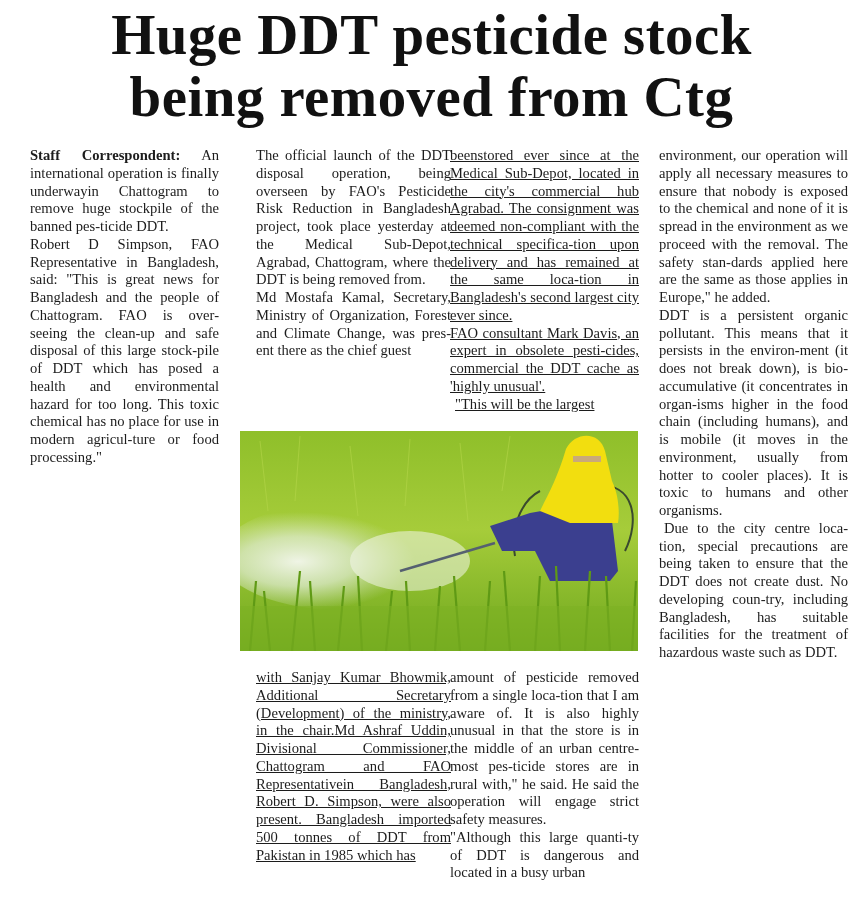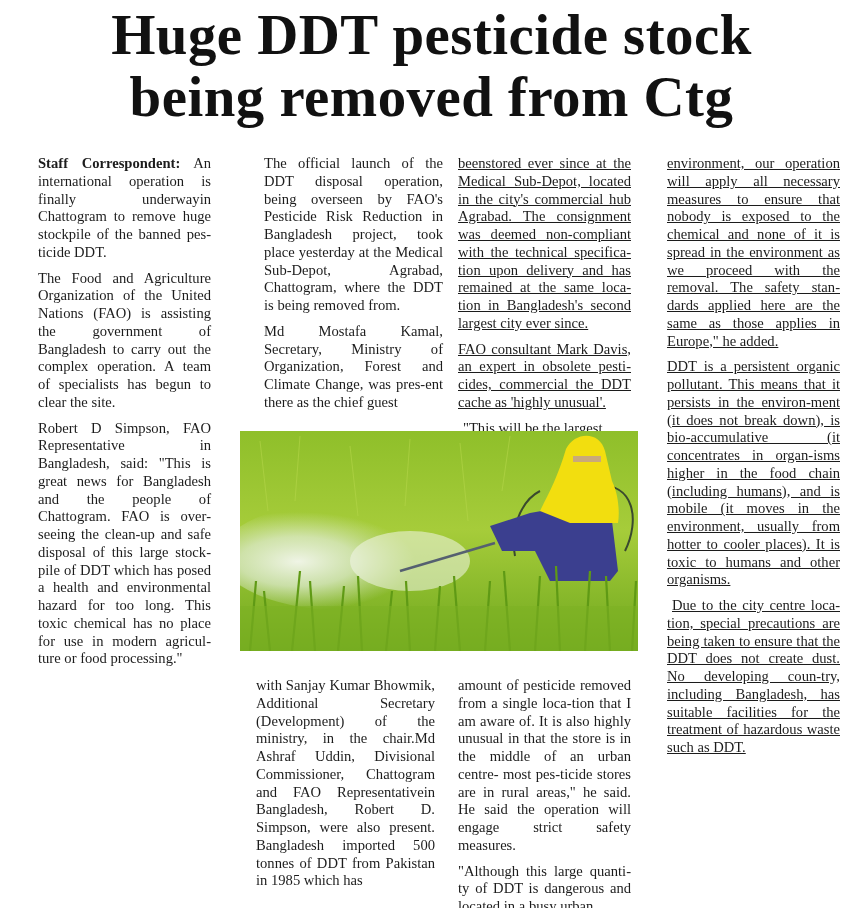--- a/index.html
+++ b/index.html
@@ -20,48 +20,47 @@
   .headline div { white-space: nowrap; }
 
   .col {
     position: absolute;
     font-family: "Liberation Serif", "DejaVu Serif", serif;
     font-size: 14.6px;
     line-height: 17.75px;
     text-align: justify;
     color: #1c1c1c;
   }
-  .col p { margin: 8px; }
+  .col p { margin: 0; }
   .col p.indent { text-indent: 5px; }
   .byline { font-weight: bold; }
 
   #col1 { left: 30px; top: 147px; width: 189px; }
   #col2a { left: 256px; top: 147px; width: 195px; }
   #col3a { left: 450px; top: 147px; width: 189px; text-decoration: underline; }
-  #col2b { left: 248px; top: 669px; width: 195px; }
+  #col2b { left: 256px; top: 669px; width: 195px; text-decoration: underline; }
   #col3b { left: 450px; top: 669px; width: 189px; }
-  #col4 { left: 659px; top: 147px; width: 189px; text-decoration: underline; }
+  #col4 { left: 659px; top: 147px; width: 189px; }
 
   .photo {
     position: absolute; left: 240px; top: 431px; width: 398px; height: 220px;
     overflow: hidden;
   }
   .photo svg { display: block; width: 100%; height: 100%; }
 </style>
 </head>
 <body>
 
 <div class="headline">
   <div>Huge DDT pesticide stock</div>
   <div>being removed from Ctg</div>
 </div>
 
 <div class="col" id="col1">
   <p><span class="byline">Staff Correspondent:</span><span> An international operation is finally underwayin Chattogram to remove huge stockpile of the banned pes-ticide DDT.</span></p>
-  <p>The Food and Agriculture Organization of the United Nations (FAO) is assisting the government of Bangladesh to carry out the complex operation. A team of specialists has begun to clear the site.</p>
   <p>Robert D Simpson, FAO Representative in Bangladesh, said: "This is great news for Bangladesh and the people of Chattogram. FAO is over-seeing the clean-up and safe disposal of this large stock-pile of DDT which has posed a health and environmental hazard for too long. This toxic chemical has no place for use in modern agricul-ture or food processing."</p>
 </div>
 
 <div class="col" id="col2a">
   <p>The official launch of the DDT disposal operation, being overseen by FAO's Pesticide Risk Reduction in Bangladesh project, took place yesterday at the Medical Sub-Depot, Agrabad, Chattogram, where the DDT is being removed from.</p>
   <p>Md Mostafa Kamal, Secretary, Ministry of Organization, Forest and Climate Change, was pres-ent there as the chief guest</p>
 </div>
 
 <div class="col" id="col3a">
   <p>beenstored ever since at the Medical Sub-Depot, located in the city's commercial hub Agrabad. The consignment was deemed non-compliant with the technical specifica-tion upon delivery and has remained at the same loca-tion in Bangladesh's second largest city ever since.</p>
@@ -126,21 +125,21 @@
     </g>
     <rect x="0" y="175" width="398" height="45" fill="#7bb123" opacity="0.55"></rect>
   </svg>
 </div>
 
 <div class="col" id="col2b">
   <p>with Sanjay Kumar Bhowmik, Additional Secretary (Development) of the ministry, in the chair.Md Ashraf Uddin, Divisional Commissioner, Chattogram and FAO Representativein Bangladesh, Robert D. Simpson, were also present. Bangladesh imported 500 tonnes of DDT from Pakistan in 1985 which has</p>
 </div>
 
 <div class="col" id="col3b">
-  <p>amount of pesticide removed from a single loca-tion that I am aware of. It is also highly unusual in that the store is in the middle of an urban centre- most pes-ticide stores are in rural areas," he said. He said the operation will engage strict safety measures.</p>
+  <p>amount of pesticide removed from a single loca-tion that I am aware of. It is also highly unusual in that the store is in the middle of an urban centre- most pes-ticide stores are in rural with," he said. He said the operation will engage strict safety measures.</p>
   <p>"Although this large quanti-ty of DDT is dangerous and located in a busy urban</p>
 </div>
 
 <div class="col" id="col4">
   <p>environment, our operation will apply all necessary measures to ensure that nobody is exposed to the chemical and none of it is spread in the environment as we proceed with the removal. The safety stan-dards applied here are the same as those applies in Europe," he added.</p>
   <p>DDT is a persistent organic pollutant. This means that it persists in the environ-ment (it does not break down), is bio-accumulative (it concentrates in organ-isms higher in the food chain (including humans), and is mobile (it moves in the environment, usually from hotter to cooler places). It is toxic to humans and other organisms.</p>
   <p class="indent">Due to the city centre loca-tion, special precautions are being taken to ensure that the DDT does not create dust. No developing coun-try, including Bangladesh, has suitable facilities for the treatment of hazardous waste such as DDT.</p>
 </div>
 
 </body></html>

